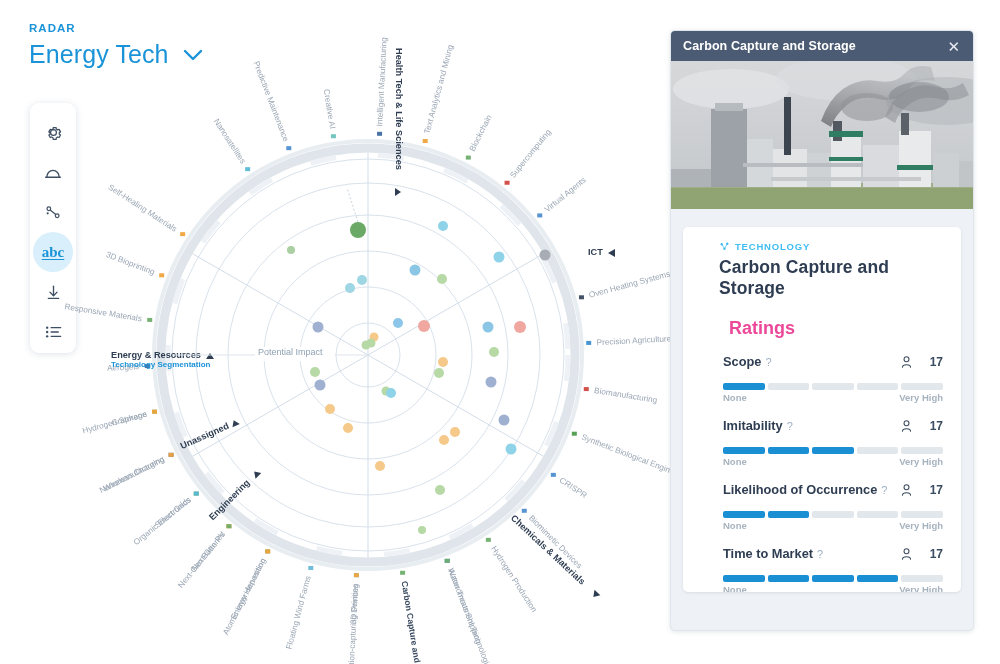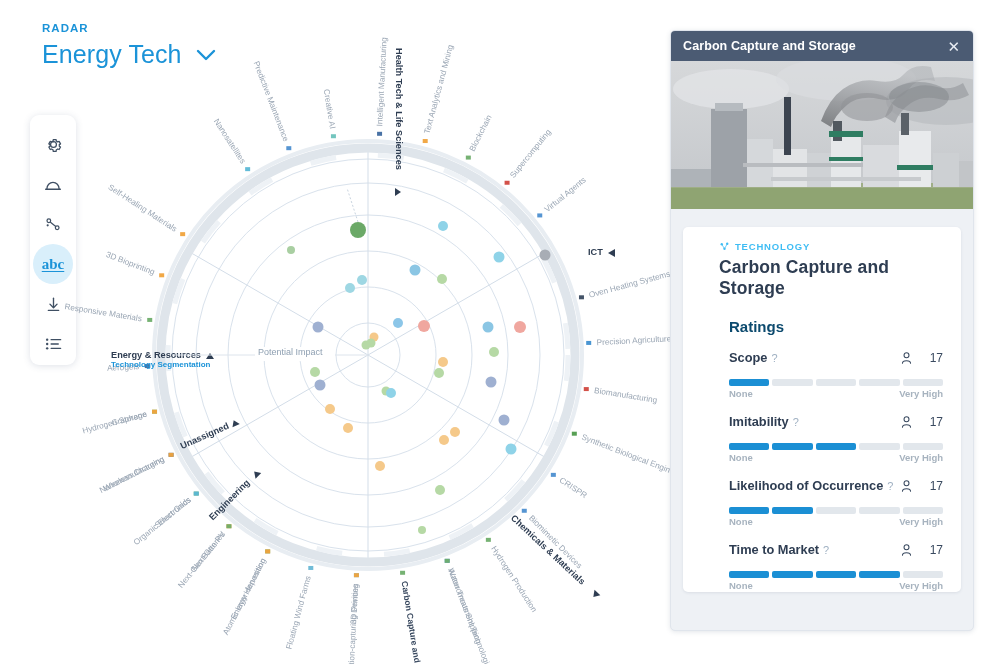--- a/index.html
+++ b/index.html
@@ -6,32 +6,32 @@
   html, body {
     margin: 0; padding: 0;
     width: 1000px; height: 664px;
     background: #ffffff;
     font-family: "Liberation Sans", sans-serif;
     overflow: hidden;
   }
   #app { position: relative; width: 1000px; height: 664px; background:#fff; }
 
   
-  .hdr { position:absolute; left:42px; top:22px; }
+  .hdr { position:absolute; left:29px; top:22px; }
   .hdr-kicker {
     font-size: 11.5px; letter-spacing: .09em; font-weight: 700;
     color: #1b93d8;
   }
   .hdr-title-row { display:flex; align-items:center; gap:13px; margin-top:6px; }
   .hdr-title { font-size: 25px; font-weight: 400; color:#1b93d8; letter-spacing:.1px;}
   .chev { display:block; }
 
   
   .rail {
-    position:absolute; left:30px; top:115px;
+    position:absolute; left:30px; top:103px;
     width:46px; height:250px;
     background:#fff; border-radius:9px;
     box-shadow: 0 1px 7px rgba(60,80,110,.17);
     display:flex; flex-direction:column; align-items:center;
     padding-top: 9px; gap: 0px;
   }
   .rail-btn {
     width:40px; height:40px; border-radius:50%;
     display:flex; align-items:center; justify-content:center;
     cursor:pointer; color:#3f4f63;
@@ -77,34 +77,34 @@
   }
   .tag-row { display:flex; align-items:center; gap:5px; }
   .tag-text {
     font-size:9.5px; font-weight:700; letter-spacing:.085em; color:#3fbdf4;
   }
   .card-title {
     font-size:17.5px; color:#2e3d52; font-weight:600;
     margin-top:5px; letter-spacing:.1px;
   }
   .ratings-head {
-    font-size:15px; color:#0c4a6e; font-weight:600;
+    font-size:18px; color:#ec4899; font-weight:600;
     margin: 19px 0 8px 10px;
   }
-  .rating { margin: 15px 0 0 10px; }
+  .rating { margin: 15px 0 0 4px; }
   .rating-top {
     display:flex; align-items:center; justify-content:space-between;
   }
   .rating-name {
     font-size:12.8px; color:#2e3d52; font-weight:600;
   }
   .qmark { color:#9fb0c2; font-size:11px; margin-left:4px; font-weight:400;}
   .rating-count {
     font-size:12px; color:#3a4a60; display:flex; align-items:center; gap:18px;
-    font-weight:400;
+    font-weight:700;
   }
   .bar-wrap { margin-top:14px; display:flex; gap:3px; }
   .seg { height:7px; flex:1; border-radius:2px; background:#e2e7ec; }
   .seg.on { background:#1b8fd4; }
   .bar-labels {
     display:flex; justify-content:space-between; margin-top:2px;font-weight:bold;
   }
   .bar-labels span { font-size:9.5px; color:#a7b3bf; }
 
   

